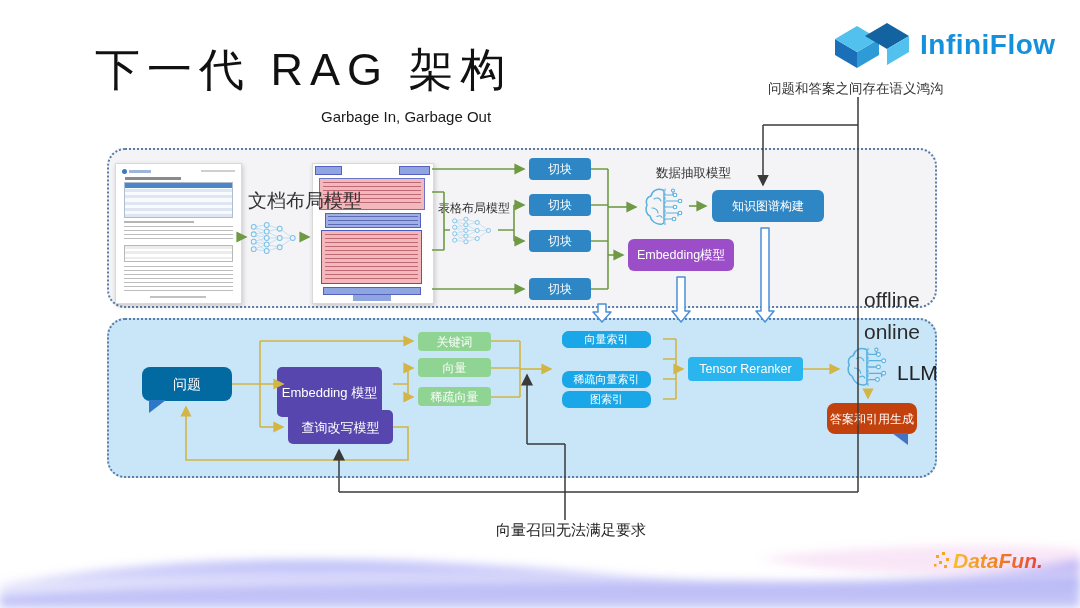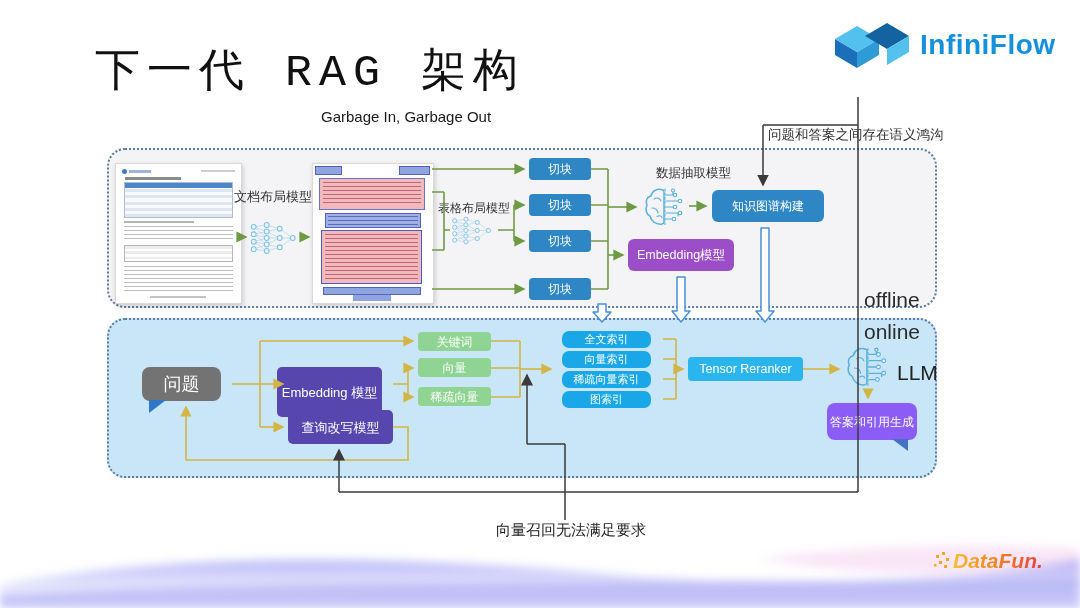--- a/index.html
+++ b/index.html
@@ -9,49 +9,49 @@
   .lbl{position:absolute;color:#333;white-space:nowrap;}
   .box{position:absolute;display:flex;align-items:center;justify-content:center;
        color:#fff;white-space:nowrap;line-height:1;}
   
   .panel{position:absolute;left:107px;width:830px;height:160px;
          border:2px dotted #5C7BA6;border-radius:18px;box-sizing:border-box;}
   #offline-panel{top:148px;background:#F4F4F6;}
   #online-panel{top:318px;background:#C9E6F8;}
   .zone-lbl{position:absolute;left:864px;font-size:21px;color:#2b2b2b;}
   
-  #page-title{position:absolute;left:95px;top:40px;font-family:Liberation Mono, monospace;
+  #page-title{position:absolute;left:95px;top:40px;font-family:Liberation Sans, sans-serif;
               font-size:45px;color:#111;letter-spacing:7px;}
   #page-subtitle{position:absolute;left:321px;top:108px;font-size:15px;color:#1a1a1a;}
   
   #infiniflow-logo{position:absolute;left:833px;top:20px;display:flex;align-items:center;gap:9px;}
   #infiniflow-text{font-size:28px;font-weight:700;color:#1590DC;letter-spacing:.5px;}
   
-  #top-annotation{position:absolute;left:768px;top:80px;font-size:13.5px;color:#333;white-space:nowrap;margin-top:46px;}
+  #top-annotation{position:absolute;left:768px;top:80px;font-size:13.5px;color:#333;white-space:nowrap;}
   #bottom-annotation{position:absolute;left:496px;top:521px;font-size:15px;color:#222;white-space:nowrap;}
   
   .doc{position:absolute;background:#fff;border:1px solid #d9d9d9;box-shadow:1px 2px 5px rgba(0,0,0,.18);}
   #doc-original{left:115px;top:163px;width:125px;height:139px;}
   #doc-annotated{left:312px;top:163px;width:120px;height:139px;}
   .txt{position:absolute;background-image:repeating-linear-gradient(180deg,#bdbdbd 0 1px,transparent 1px 4px);}
   .txt-red{position:absolute;background-image:repeating-linear-gradient(180deg,rgba(150,40,60,.55) 0 1px,transparent 1px 4px);}
   .txt-blue{position:absolute;background-image:repeating-linear-gradient(180deg,rgba(40,50,140,.55) 0 1px,transparent 1px 4px);}
   
   .chunk{left:529px;width:62px;height:22px;background:#2E86C4;border-radius:4px;font-size:12px;}
   .kg{background:#2E86C4;border-radius:6px;font-size:12px;}
   .purple-off{background:#9B4EC8;border-radius:6px;font-size:12.5px;}
   .purple-on{background:#5746AE;border-radius:5px;font-size:13px;}
   .greenbox{left:418px;width:73px;height:19px;background:#8FD492;border-radius:4px;font-size:12px;color:rgba(255,255,255,.96);}
   .idx{left:562px;width:89px;height:17px;background:#1AA7E8;border-radius:7px;font-size:11px;}
   .tr{background:#2BB5EF;border-radius:4px;font-size:12.5px;}
   .bubble{border-radius:8px;}
-  #question-bubble{left:142px;top:367px;width:79px;height:34px;background:#737373;font-size:18px;}
+  #question-bubble{left:142px;top:367px;width:90px;height:34px;background:#0369a1;font-size:14px;}
   #question-bubble::after{content:"";position:absolute;left:7px;bottom:-12px;width:0;height:0;
       border-top:13px solid #2E78C8;border-right:17px solid transparent;}
-  #answer-bubble{left:827px;top:403px;width:90px;height:37px;background:#8b5cf6;font-size:12px;}
+  #answer-bubble{left:827px;top:403px;width:90px;height:31px;background:#c2410c;font-size:12px;}
   #answer-bubble::after{content:"";position:absolute;right:9px;bottom:-11px;width:0;height:0;
       border-top:12px solid #4472C4;border-left:16px solid transparent;}
   #llm-label{position:absolute;left:897px;top:361px;font-size:21px;color:#222;}
   
   #connectors{position:absolute;left:0;top:0;pointer-events:none;}
   
   #datafun-logo{position:absolute;left:933px;top:549px;display:flex;align-items:center;gap:3px;}
   #datafun-text{font-size:21px;font-weight:800;font-style:italic;
      background:linear-gradient(90deg,#F5C030,#F08020,#E84040);
      -webkit-background-clip:text;background-clip:text;color:transparent;text-align:center;}
@@ -162,21 +162,21 @@
     <div class="abs" style="left:12px;top:49px;width:96px;height:15px;background:#9FB0E6;border:1px solid #5560C0;box-sizing:border-box;">
       <div class="txt-blue" style="left:2px;top:2px;right:2px;bottom:2px;"></div>
     </div>
     <div class="abs" style="left:8px;top:66px;width:101px;height:54px;background:#F2B8BC;border:1.5px solid #4A5BC0;box-sizing:border-box;">
       <div class="txt-red" style="left:3px;top:3px;right:3px;bottom:3px;"></div>
     </div>
     <div class="abs" style="left:10px;top:123px;width:98px;height:8px;background:#8FA5E0;border:1px solid #5560C0;box-sizing:border-box"></div>
     <div class="abs" style="left:40px;bottom:2px;width:38px;height:6px;background:#8FA5E0"></div>
   </div>
 
-  <div class="lbl" style="left:234px;top:188px;font-size:13px">文档布局模型</div>
+  <div class="lbl" style="left:248px;top:188px;font-size:19px">文档布局模型</div>
   <svg class="abs" style="left:250px;top:221px" width="52" height="34">
     <use href="#nn-sym" width="52" height="34"></use>
     </svg>
 
   <div class="lbl" style="left:438px;top:200px;font-size:12px">表格布局模型</div>
   <svg class="abs" style="left:450px;top:216px" width="48" height="29">
     <use href="#nn-sym" width="48" height="29"></use>
     </svg>
 
   <div class="lbl" style="left:656px;top:165px;font-size:12.5px">数据抽取模型</div>
@@ -194,21 +194,21 @@
 
   <div class="box bubble" id="question-bubble">问题</div>
   <div class="box purple-on" style="left:277px;top:367px;width:105px;height:50px">Embedding 模型</div>
   <div class="box purple-on" style="left:288px;top:410px;width:105px;height:34px">查询改写模型</div>
 
   <div class="box greenbox" style="top:332px">关键词</div>
   <div class="box greenbox" style="top:358px">向量</div>
   <div class="box greenbox" style="top:387px">稀疏向量</div>
 
   <div class="box idx" style="top:331px">全文索引</div>
-  <div class="box idx" style="top:351px">向量索引</div>
+  <div class="box idx" style="top:331px">向量索引</div>
   <div class="box idx" style="top:371px">稀疏向量索引</div>
   <div class="box idx" style="top:391px">图索引</div>
 
   <div class="box tr" style="left:688px;top:357px;width:115px;height:24px">Tensor Reranker</div>
 
   <svg class="abs" style="left:845px;top:344px" width="46" height="46">
     <use href="#brain-sym" width="46" height="46"></use>
     </svg>
   <div id="llm-label">LLM</div>
 

